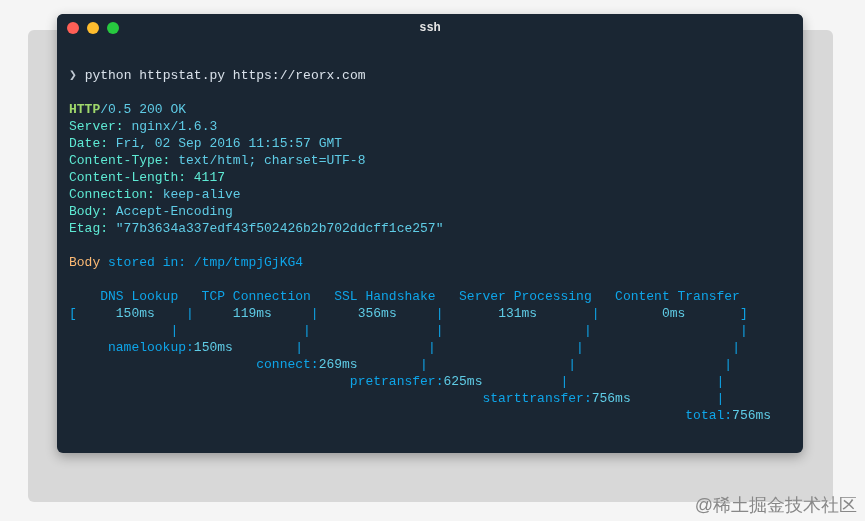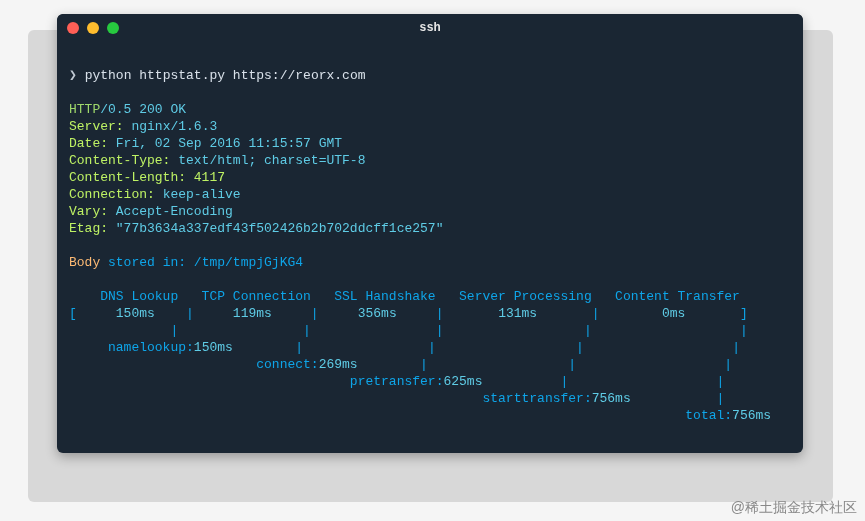--- a/index.html
+++ b/index.html
@@ -63,32 +63,32 @@
     }
     .term-body {
       padding: 8px 12px 12px 12px;
       color: #a0b3c7;
       font-size: 13px;
       line-height: 17px;
       white-space: pre;
     }
     .prompt-arrow { color: #c0c9d4; }
     .cmd { color: #d9e1ea; }
-    .green { color: #9fd86b; }
+    .green { color: #9fd86b; font-weight: bold; }
     .cyan { color: #5fcce6; }
-    .grey { color: #bef264; }
+    .grey { color: #5eead4; }
     .yellow { color: #fdba74; }
     .white { color: #0ea5e9; }
 
     .watermark {
       position: absolute;
       right: 8px;
       bottom: 4px;
       color: #888;
-      font-size: 14px;
+      font-size: 18px;
       font-family: -apple-system, BlinkMacSystemFont, sans-serif;
     }
   </style>
 </head>
 <body>
 
 <div class="shadow"></div>
 
 <div class="terminal">
   <div class="titlebar">
@@ -102,21 +102,21 @@
 
   <div class="term-body">
 <span class="prompt-arrow">❯</span> <span class="cmd">python httpstat.py https://reorx.com</span>
 
 <span class="green">HTTP</span><span class="cyan">/0.5 200 OK</span>
 <span class="grey">Server: </span><span class="cyan">nginx/1.6.3</span>
 <span class="grey">Date: </span><span class="cyan">Fri, 02 Sep 2016 11:15:57 GMT</span>
 <span class="grey">Content-Type: </span><span class="cyan">text/html; charset=UTF-8</span>
 <span class="grey">Content-Length: 4117</span>
 <span class="grey">Connection: </span><span class="cyan">keep-alive</span>
-<span class="grey">Vary: </span><span class="cyan">Accept-Encoding</span>
+<span class="grey">Body: </span><span class="cyan">Accept-Encoding</span>
 <span class="grey">Etag: </span><span class="cyan">"77b3634a337edf43f502426b2b702ddcff1ce257"</span>
 
 <span class="yellow">Body</span><span class="white"> stored in: /tmp/tmpjGjKG4</span>
 
 <span class="white">    DNS Lookup   TCP Connection   SSL Handshake   Server Processing   Content Transfer</span>
 <span class="white">[     </span><span class="cyan">150ms</span><span class="white">    |     </span><span class="cyan">119ms</span><span class="white">     |     </span><span class="cyan">356ms</span><span class="white">     |       </span><span class="cyan">131ms</span><span class="white">       |        </span><span class="cyan">0ms</span><span class="white">       ]</span>
 <span class="white">             |                |                |                  |                   |</span>
 <span class="white">     namelookup:</span><span class="cyan">150ms</span><span class="white">        |                |                  |                   |</span>
 <span class="white">                        connect:</span><span class="cyan">269ms</span><span class="white">        |                  |                   |</span>
 <span class="white">                                    pretransfer:</span><span class="cyan">625ms</span><span class="white">          |                   |</span>

